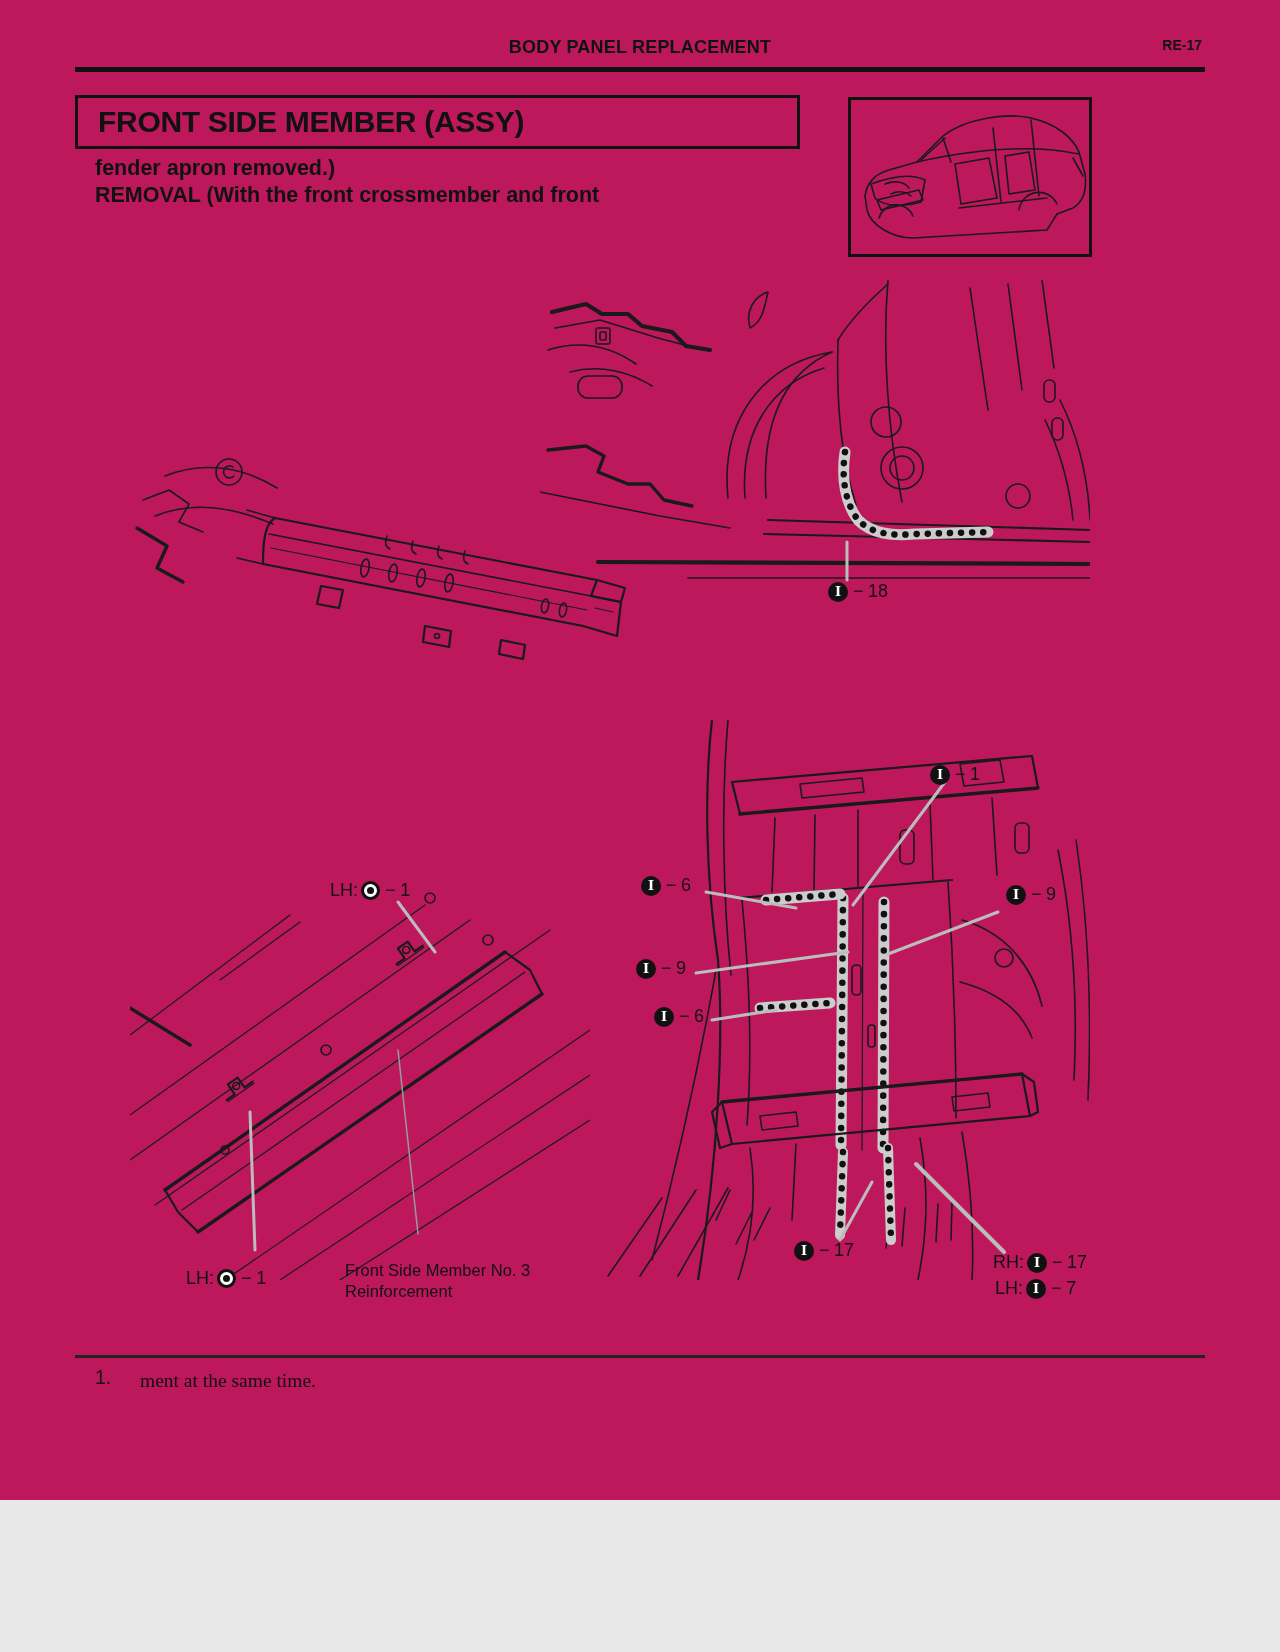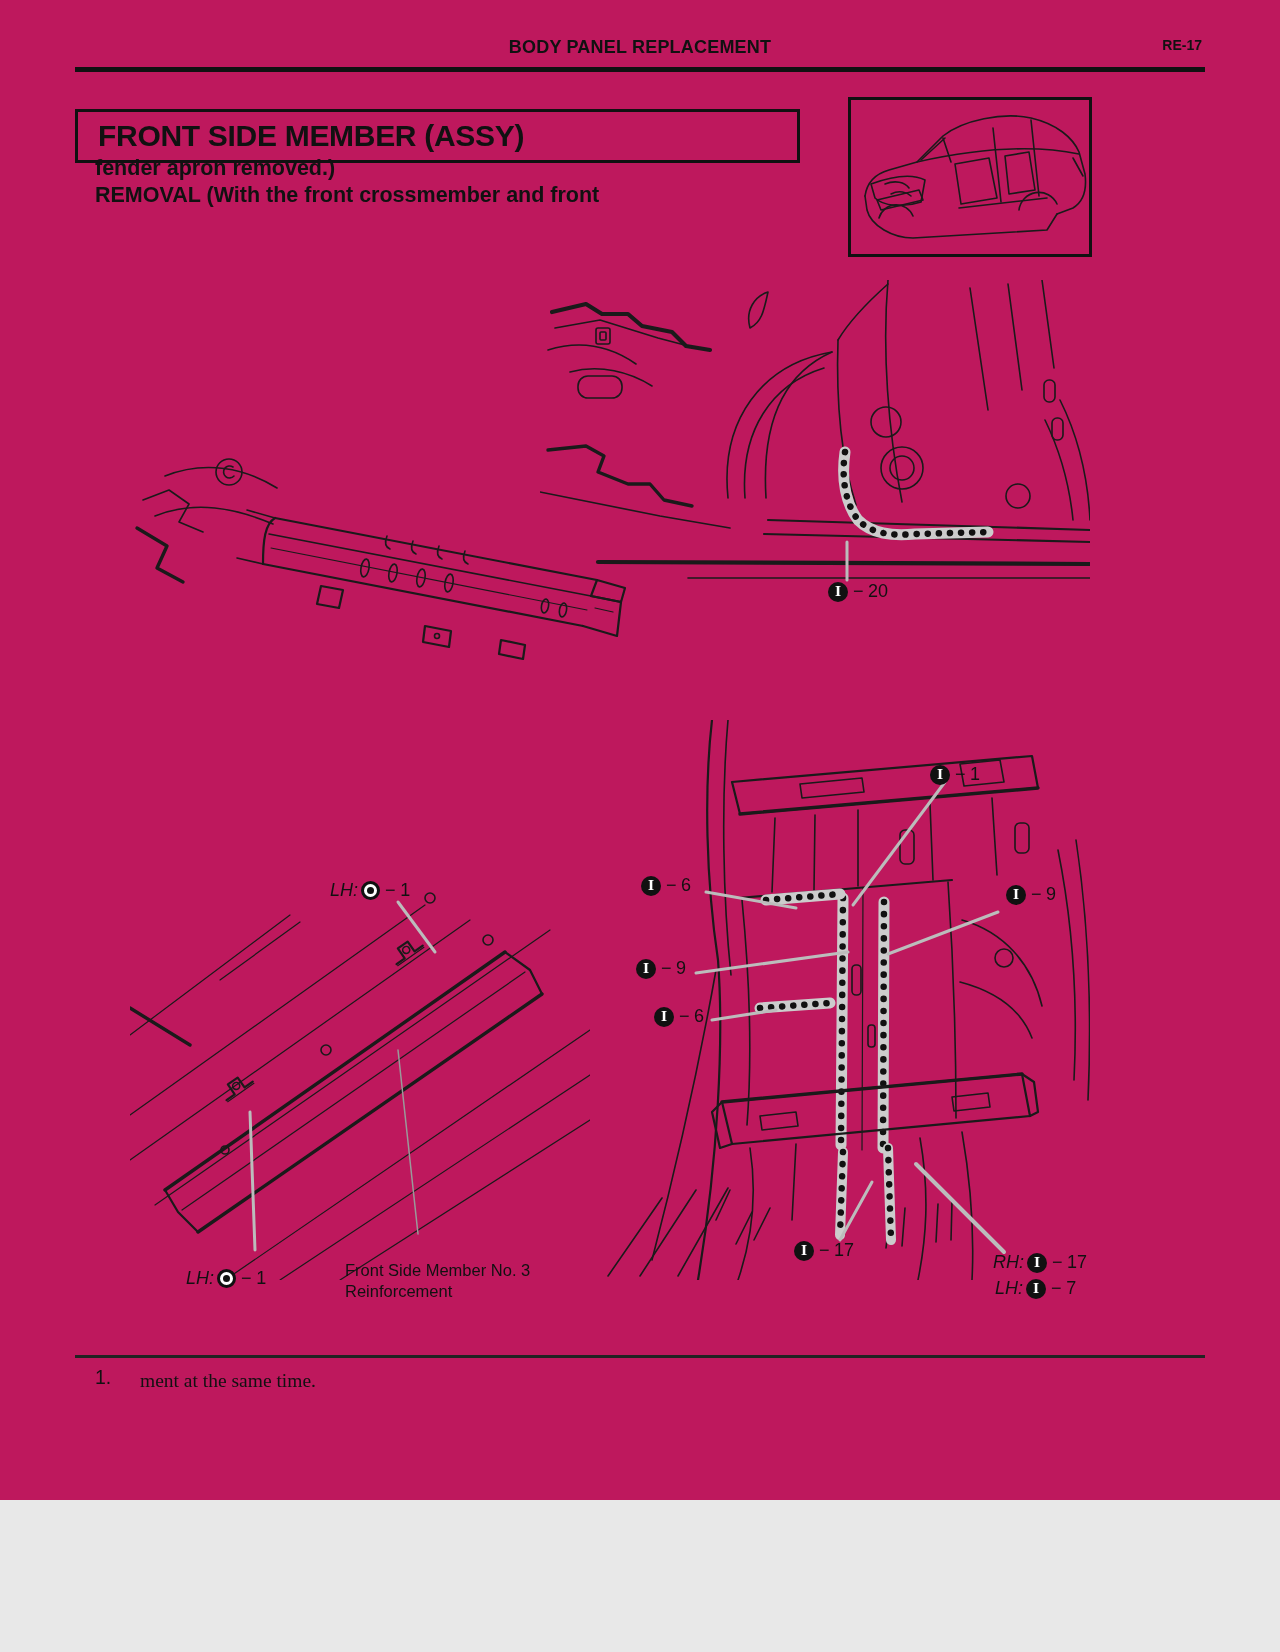--- a/index.html
+++ b/index.html
@@ -8,29 +8,29 @@
     font-family:"Liberation Sans",sans-serif;color:#111;overflow:hidden;
     margin:0 auto;
   }
   .abs{position:absolute;}
   
   .hdr-title{left:75px;right:75px;top:37px;text-align:center;font-weight:bold;font-size:18px;letter-spacing:.2px;}
   .hdr-page{right:78px;top:37px;font-weight:bold;font-size:14px;}
   .rule-thick{left:75px;top:67px;width:1130px;height:5px;background:#111;}
   .rule-thin{left:75px;top:1355px;width:1130px;height:3px;background:#222;}
   
-  .title-box{left:75px;top:109px;width:725px;height:54px;border:3px solid #111;box-sizing:border-box;
+  .title-box{left:75px;top:95px;width:725px;height:54px;border:3px solid #111;box-sizing:border-box;
     display:flex;align-items:center;padding-left:20px;}
   .title-box span{font-weight:bold;font-size:30px;letter-spacing:-.3px;}
   .car-box{left:848px;top:97px;width:244px;height:160px;border:3px solid #111;box-sizing:border-box;}
   .removal{left:95px;top:155px;width:680px;font-weight:bold;font-size:21.5px;line-height:1.26;}
   
   .callout{position:absolute;display:flex;align-items:center;white-space:nowrap;font-size:18px;color:#111;}
   .callout .val{margin-left:5px;letter-spacing:-.2px;}
-  .callout .prefix{margin-right:3px;font-style:italic;}
+  .callout .prefix{margin-right:3px;}
   .weld-i{width:20px;height:20px;border-radius:50%;background:#111;color:#fff;
     display:inline-flex;align-items:center;justify-content:center;flex:0 0 auto;
     font-family:"DejaVu Serif",serif;font-weight:bold;font-size:13px;line-height:1;}
   .plug-i{width:19px;height:19px;border-radius:50%;border:3.5px solid #111;box-sizing:border-box;
     position:relative;flex:0 0 auto;background:#fff;}
   .plug-i::after{content:"";position:absolute;left:50%;top:50%;width:7px;height:7px;
     margin-left:-3.5px;margin-top:-3.5px;background:#111;border-radius:50%;}
   .part-label{position:absolute;font-size:16.5px;line-height:1.28;color:#111;margin-top:24px;}
   
   .note-num{left:95px;top:1366px;font-size:19.5px;}
@@ -259,21 +259,21 @@
     <path class="leader" d="M106,172 L196,188"></path>
     <path class="leader" d="M96,253 L248,232"></path>
     <path class="leader" d="M112,300 L176,290"></path>
     <path class="leader" d="M398,192 L288,234"></path>
     <path class="leader" d="M240,520 L272,462"></path>
     <path class="leader" style="stroke-width:4" d="M404,532 L316,444"></path>
   </svg>
 
   <div class="callout" style="left:828px;top:581px;">
     <span class="weld-i">I</span>
-    <span class="val">− 20</span>
+    <span class="val">− 18</span>
   </div>
 
   <div class="callout" style="left:330px;top:880px;">
     <span class="prefix">LH:</span>
     <span class="plug-i"></span>
     <span class="val">− 1</span>
   </div>
 
   <div class="callout" style="left:186px;top:1268px;">
     <span class="prefix">LH:</span>

